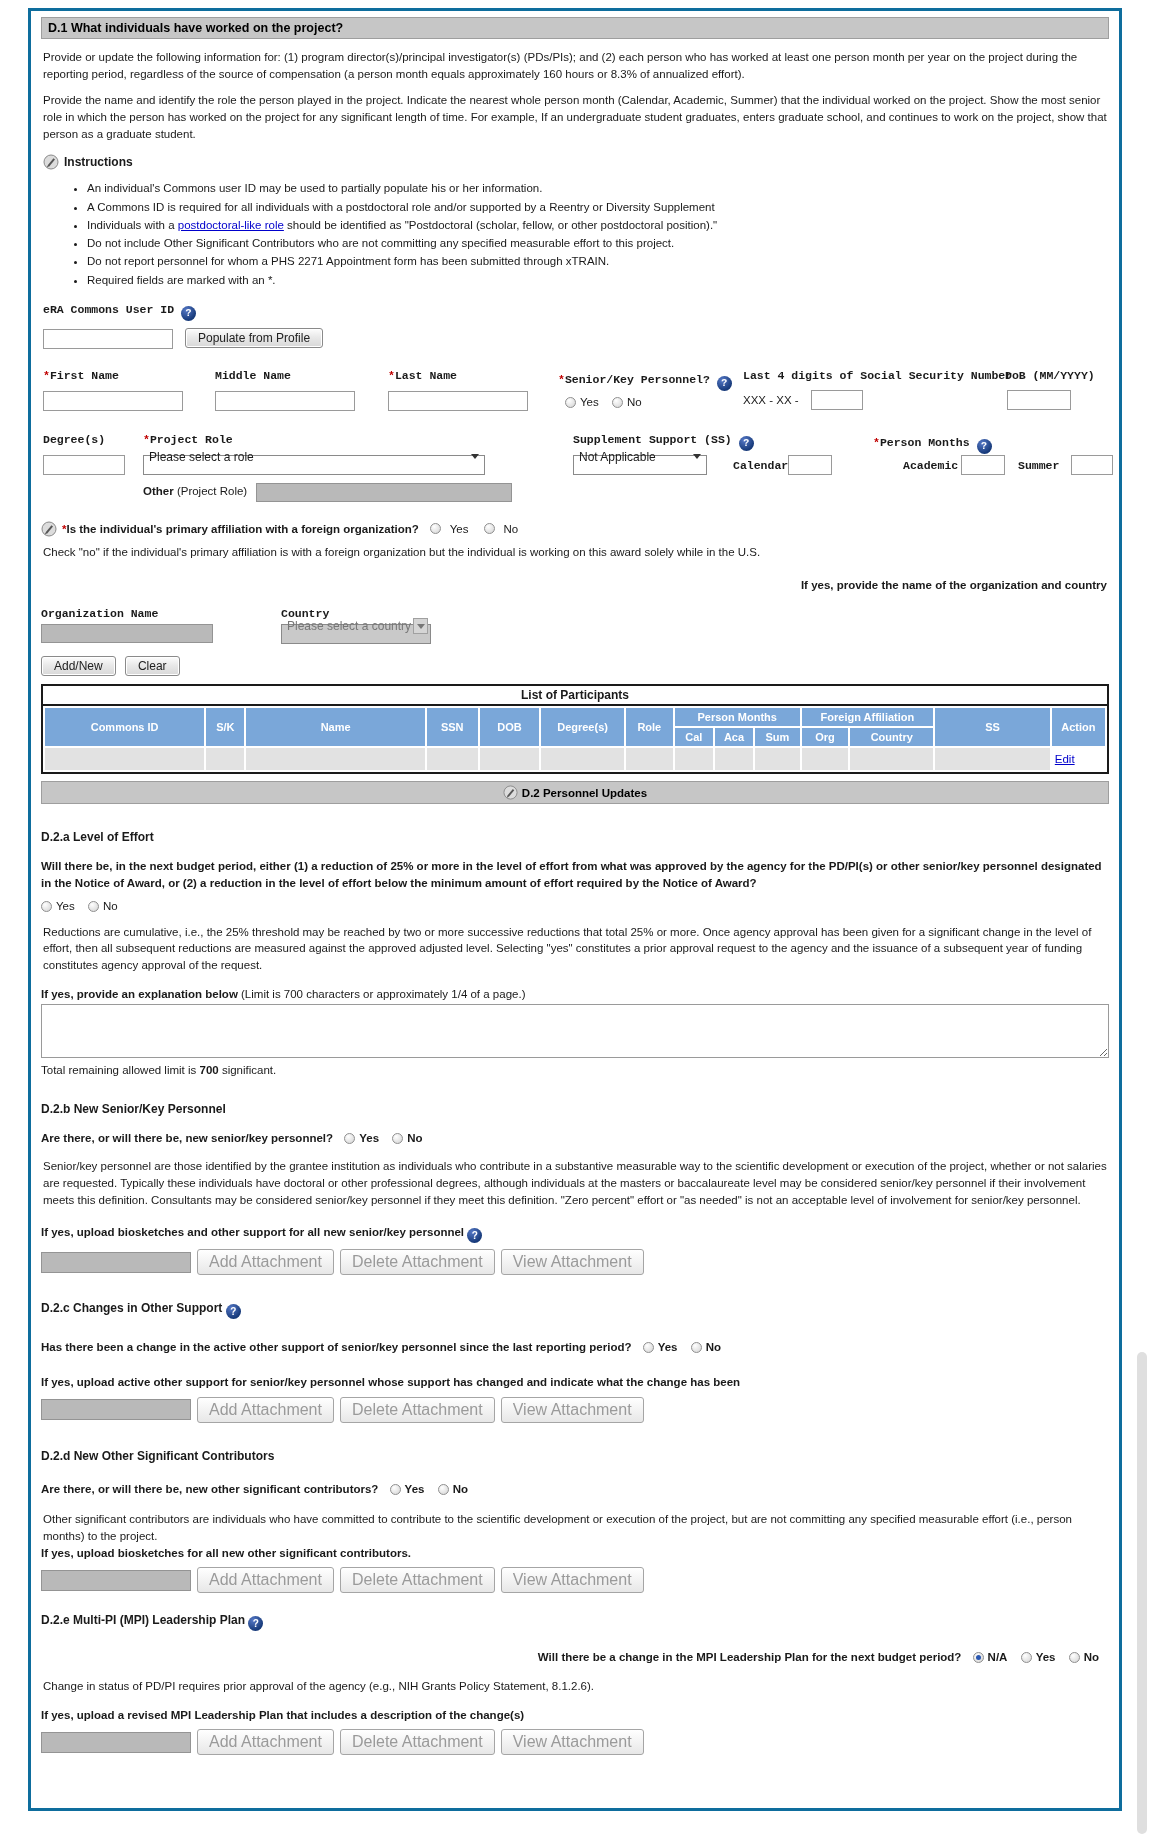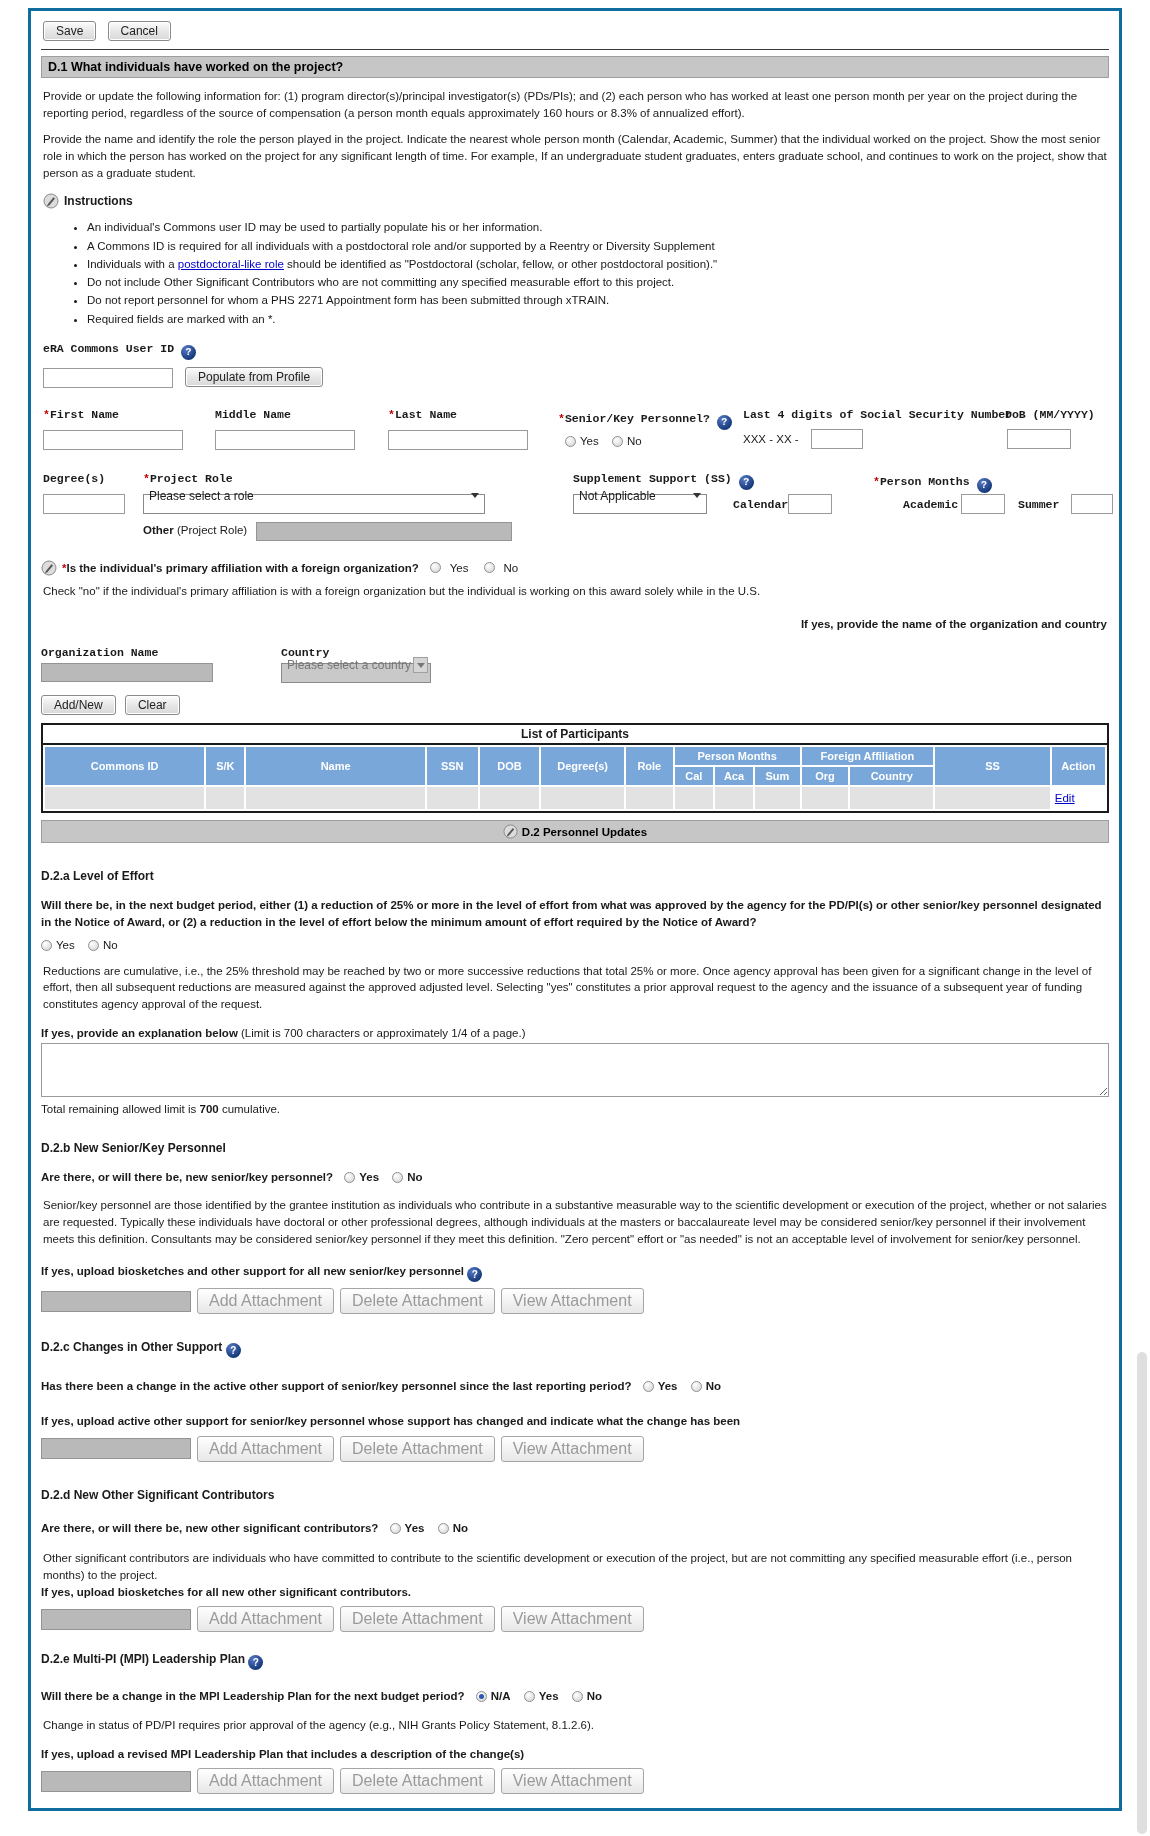--- a/index.html
+++ b/index.html
@@ -107,24 +107,20 @@
     position:absolute; right:3px; top:1352px; width:10px; height:482px;
     background:#dfdfdf; border-radius:5px;
   }
 </style>
 </head>
 <body>
 
 <div class="page-box">
 
   
-  <div class="btn-bar">
-    <button class="btn">Save</button>
-    <button class="btn">Cancel</button>
-  </div>
 
   
   <div class="sec-bar">D.1 What individuals have worked on the project?</div>
 
   <p class="body-text">Provide or update the following information for: (1) program director(s)/principal investigator(s) (PDs/PIs); and (2) each person who has worked at least one person month per year on the project during the reporting period, regardless of the source of compensation (a person month equals approximately 160 hours or 8.3% of annualized effort).</p>
   <p class="body-text">Provide the name and identify the role the person played in the project. Indicate the nearest whole person month (Calendar, Academic, Summer) that the individual worked on the project. Show the most senior role in which the person has worked on the project for any significant length of time. For example, If an undergraduate student graduates, enters graduate school, and continues to work on the project, show that person as a graduate student.</p>
 
   <div class="instructions-row">
     <svg class="pencil" width="16" height="16" viewBox="0 0 16 16">
       <circle cx="8" cy="8" r="7" fill="#dcdcdc" stroke="#8a8a8a"></circle>
@@ -308,21 +304,21 @@
   
   <div class="sec-title" style="margin-top:26px;">D.2.a Level of Effort</div>
   <div class="q-line">Will there be, in the next budget period, either (1) a reduction of 25% or more in the level of effort from what was approved by the agency for the PD/PI(s) or other senior/key personnel designated in the Notice of Award, or (2) a reduction in the level of effort below the minimum amount of effort required by the Notice of Award?</div>
   <div style="margin-top:8px;">
     <span class="radio"></span><span class="rlabel">Yes</span>
     <span class="radio"></span><span class="rlabel">No</span>
   </div>
   <p class="body-text" style="margin-top:12px;">Reductions are cumulative, i.e., the 25% threshold may be reached by two or more successive reductions that total 25% or more. Once agency approval has been given for a significant change in the level of effort, then all subsequent reductions are measured against the approved adjusted level. Selecting "yes" constitutes a prior approval request to the agency and the issuance of a subsequent year of funding constitutes agency approval of the request.</p>
   <div style="margin-top:14px;"><span class="bold">If yes, provide an explanation below</span><span> (Limit is 700 characters or approximately 1/4 of a page.)</span></div>
   <textarea class="explain" style=""></textarea>
-  <div style="margin-top:4px;"><span>Total remaining allowed limit is </span><span class="bold">700</span><span> cumulative.</span></div>
+  <div style="margin-top:4px;"><span>Total remaining allowed limit is </span><span class="bold">700</span><span> significant.</span></div>
 
   
   <div class="sec-title" style="margin-top:26px;">D.2.b New Senior/Key Personnel</div>
   <div class="q-line">
     <span>Are there, or will there be, new senior/key personnel?</span>
     <span class="radio" style="margin-left:8px;"></span><span class="rlabel">Yes</span>
     <span class="radio"></span><span class="rlabel">No</span>
   </div>
   <p class="body-text" style="margin-top:12px;">Senior/key personnel are those identified by the grantee institution as individuals who contribute in a substantive measurable way to the scientific development or execution of the project, whether or not salaries are requested. Typically these individuals have doctoral or other professional degrees, although individuals at the masters or baccalaureate level may be considered senior/key personnel if their involvement meets this definition. Consultants may be considered senior/key personnel if they meet this definition. "Zero percent" effort or "as needed" is not an acceptable level of involvement for senior/key personnel.</p>
   <div class="q-line" style="margin-top:16px;"><span>If yes, upload biosketches and other support for all new senior/key personnel</span> <span class="help">?</span></div>
@@ -359,21 +355,21 @@
   <div class="q-line" style="margin-top:0;">If yes, upload biosketches for all new other significant contributors.</div>
   <div class="attach-row">
     <span class="attach-file"></span>
     <button class="attach-btn">Add Attachment</button>
     <button class="attach-btn">Delete Attachment</button>
     <button class="attach-btn">View Attachment</button>
   </div>
 
   
   <div class="sec-title" style="margin-top:20px;"><span>D.2.e Multi-PI (MPI) Leadership Plan</span> <span class="help">?</span></div>
-  <div class="q-line" style="margin-top:18px;">
+  <div class="q-line" style="margin-top:18px;text-align:right;">
     <span>Will there be a change in the MPI Leadership Plan for the next budget period?</span>
     <span class="radio checked" style="margin-left:8px;"></span><span class="rlabel">N/A</span>
     <span class="radio"></span><span class="rlabel">Yes</span>
     <span class="radio"></span><span class="rlabel">No</span>
   </div>
   <p class="body-text" style="margin-top:12px;">Change in status of PD/PI requires prior approval of the agency (e.g., NIH Grants Policy Statement, 8.1.2.6).</p>
   <div class="q-line" style="margin-top:12px;">If yes, upload a revised MPI Leadership Plan that includes a description of the change(s)</div>
   <div class="attach-row">
     <span class="attach-file"></span>
     <button class="attach-btn">Add Attachment</button>

